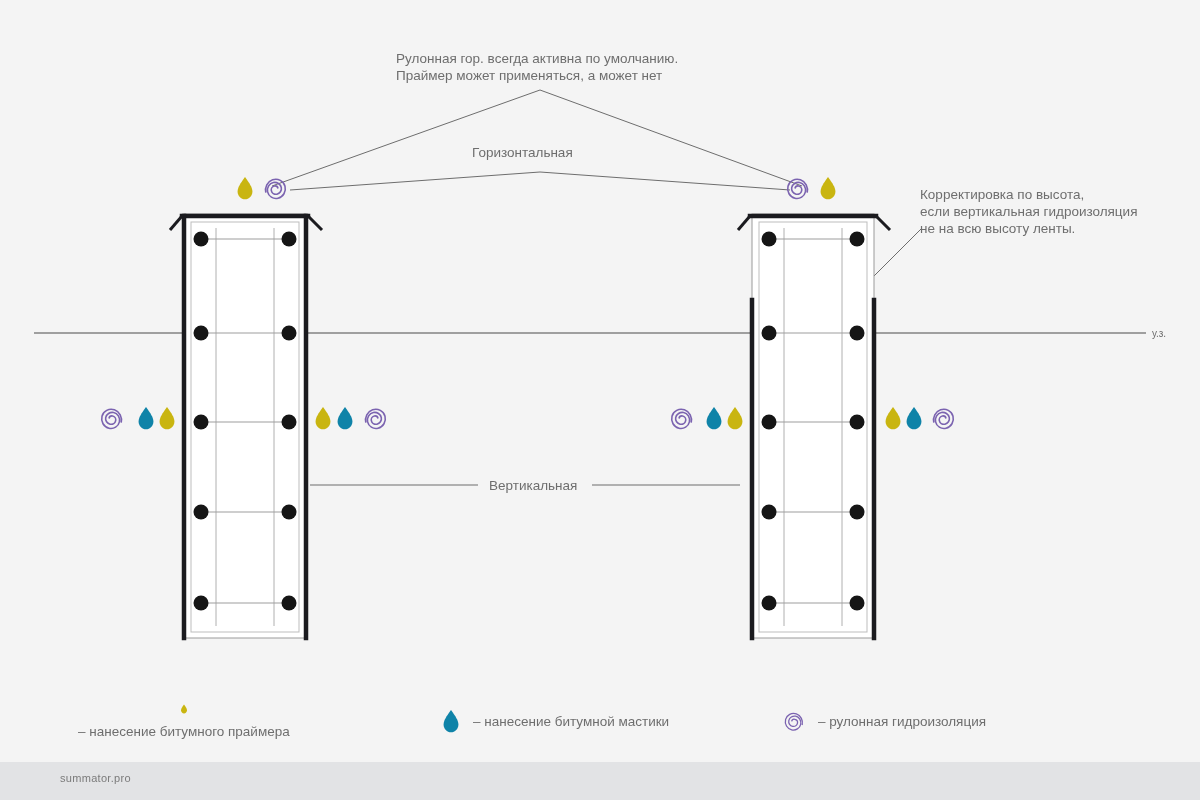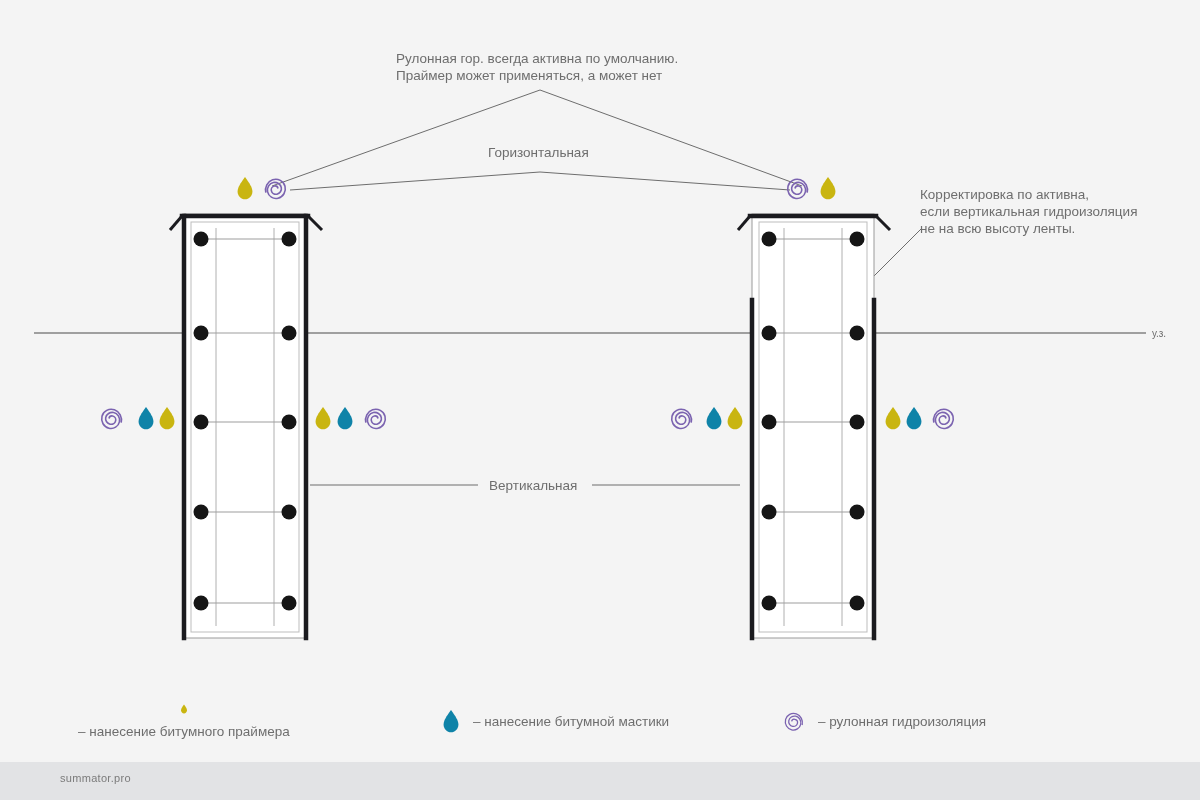--- a/index.html
+++ b/index.html
@@ -30,21 +30,21 @@
   }
   .txt {
     position: absolute;
     color: #6e6e6e;
     font-size: 13.5px;
     line-height: 17px;
     white-space: pre;
   }
 
   #note-top   { left: 396px; top: 50px; }
-  #lab-horiz  { left: 488px; top: 144px; text-align: right; }
+  #lab-horiz  { left: 472px; top: 144px; text-align: right; }
   #note-right { left: 920px; top: 186px; }
   #lab-vert   { left: 489px; top: 477px; }
   #lab-uz     { left: 1152px; top: 325px; font-size: 10px; }
 
   .legend-row {
     position: absolute;
     left: 0;
     top: 703px;
     width: 1200px;
     height: 40px;
@@ -275,21 +275,21 @@
       </g>
     </g>
 
   </svg>
 
   <div class="txt" id="note-top">Рулонная гор. всегда активна по умолчанию.
 Праймер может применяться, а может нет</div>
 
   <div class="txt" id="lab-horiz">Горизонтальная</div>
 
-  <div class="txt" id="note-right">Корректировка по активна,
+  <div class="txt" id="note-right">Корректировка по высота,
 если вертикальная гидроизоляция
 не на всю высоту ленты.</div>
 
   <div class="txt" id="lab-vert">Вертикальная</div>
 
   <div class="txt" id="lab-uz">у.з.</div>
 
   <div class="legend-row">
 
     <div class="legend-item" id="legend-0">

